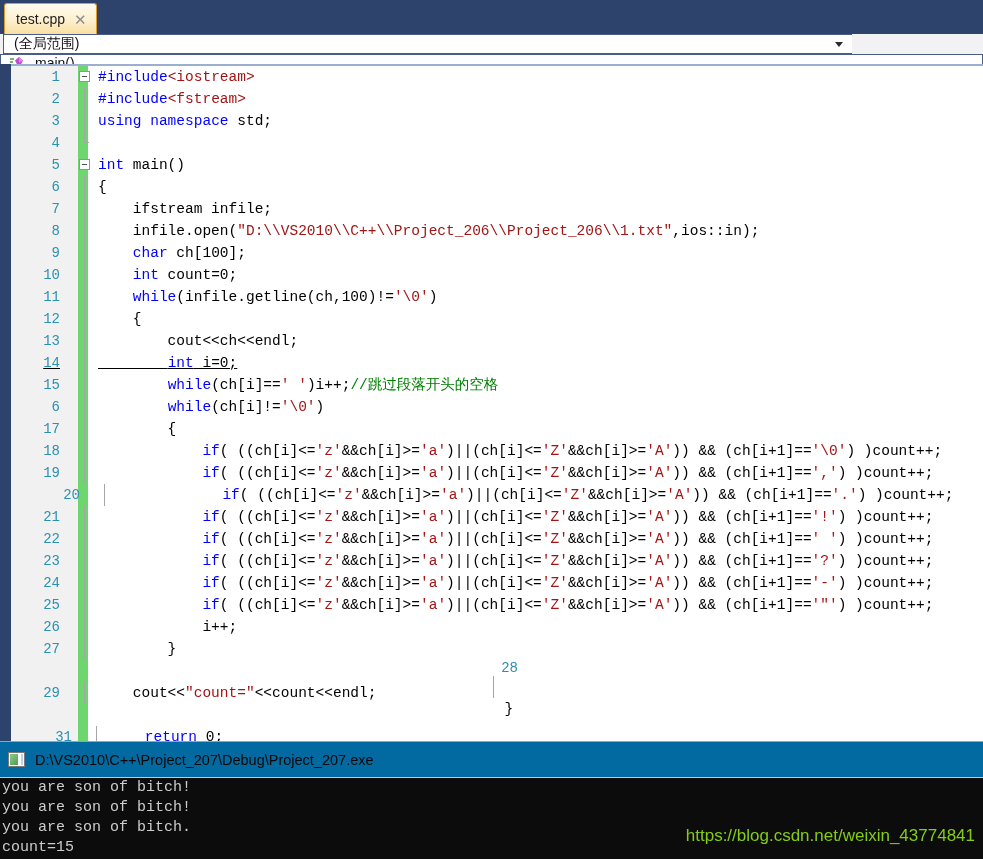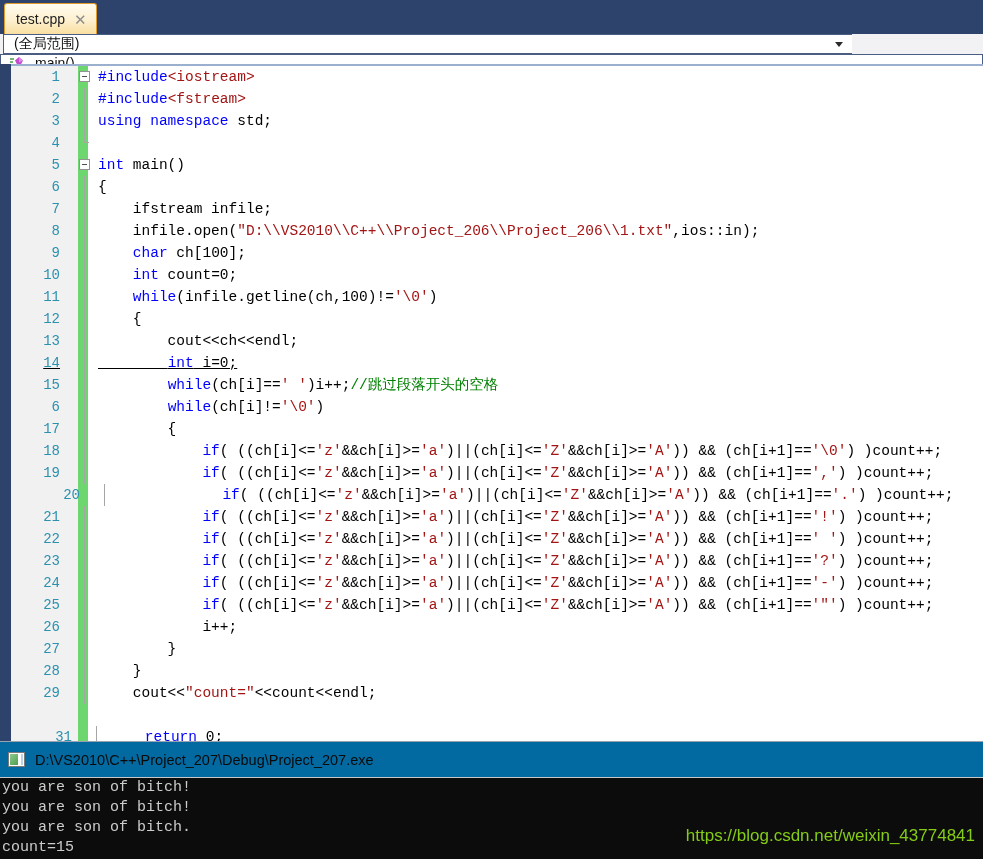--- a/index.html
+++ b/index.html
@@ -501,21 +501,21 @@
         </span>
         <span class="code-text">            i++;</span>
       </div>
       <div class="code-line" style="top: 572px;">
         <span class="ln">27</span>
         <span class="fold-cell">
           <span class="fold-line"></span>
         </span>
         <span class="code-text">        }</span>
       </div>
-      <div class="code-line" style="top: 594px;">
+      <div class="code-line" style="top: 594px; flex-direction: column;">
         <span class="ln">28</span>
         <span class="fold-cell">
           <span class="fold-line"></span>
         </span>
         <span class="code-text">    }</span>
       </div>
       <div class="code-line" style="top: 616px;">
         <span class="ln">29</span>
         <span class="fold-cell">
           <span class="fold-line"></span>

